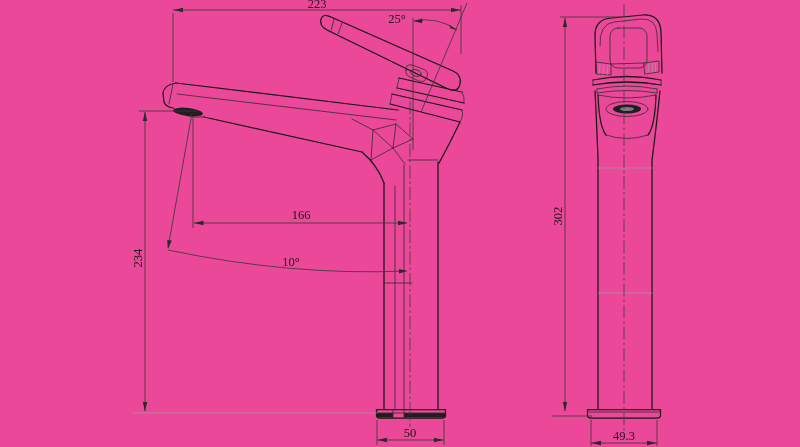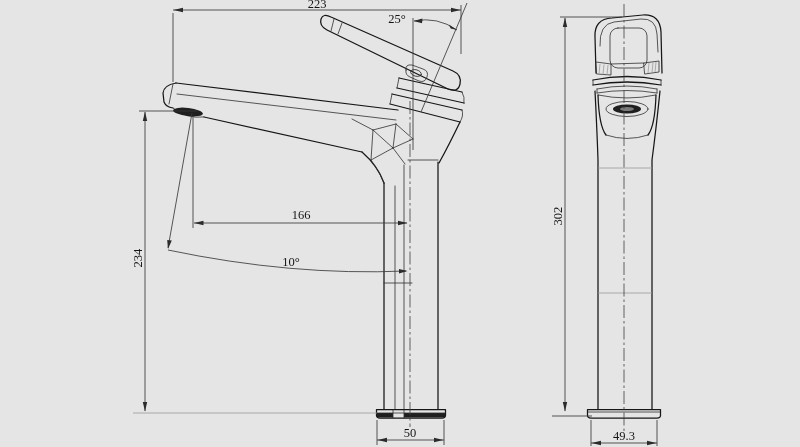--- a/index.html
+++ b/index.html
@@ -1,16 +1,16 @@
 <!DOCTYPE html>
 <html><head>
 <meta charset="utf-8">
 <style>
   html,body{margin:0;padding:0;background:#ffffff;}
-  .canvas{position:relative;width:800px;height:447px;background:#e5e5e5;overflow:hidden;
+  .canvas{position:relative;width:800px;height:447px;background:#ec4899;overflow:hidden;
           font-family:"Liberation Serif", serif;}
   svg{display:block;}
   .obj  {stroke:#161616;stroke-width:1.25;fill:none;stroke-linecap:round;stroke-linejoin:round;}
   .obj2 {stroke:#2e2e2e;stroke-width:0.8;fill:none;stroke-linecap:round;stroke-linejoin:round;}
   .dim  {stroke:#3a3a3a;stroke-width:0.85;fill:none;}
   .thin {stroke:#9a9a9a;stroke-width:0.8;fill:none;}
   .cl   {stroke:#3f3f3f;stroke-width:0.8;fill:none;stroke-dasharray:13 3 2.5 3;}
   .arrow{fill:#2b2b2b;stroke:none;}
   .dark {fill:#1f1f1f;stroke:none;}
   .dimtext{font-family:"Liberation Serif", serif;font-size:12.5px;fill:#141414;}

